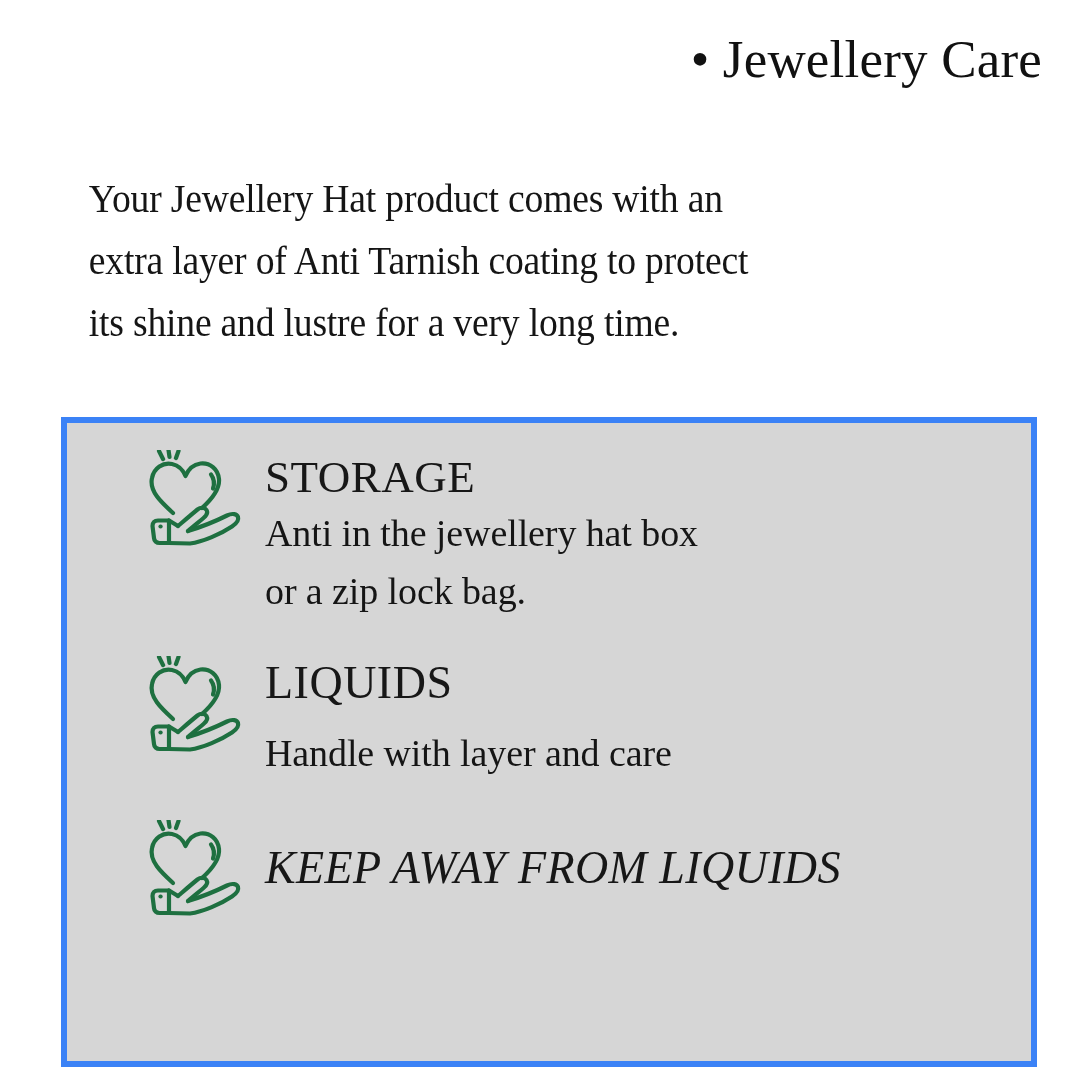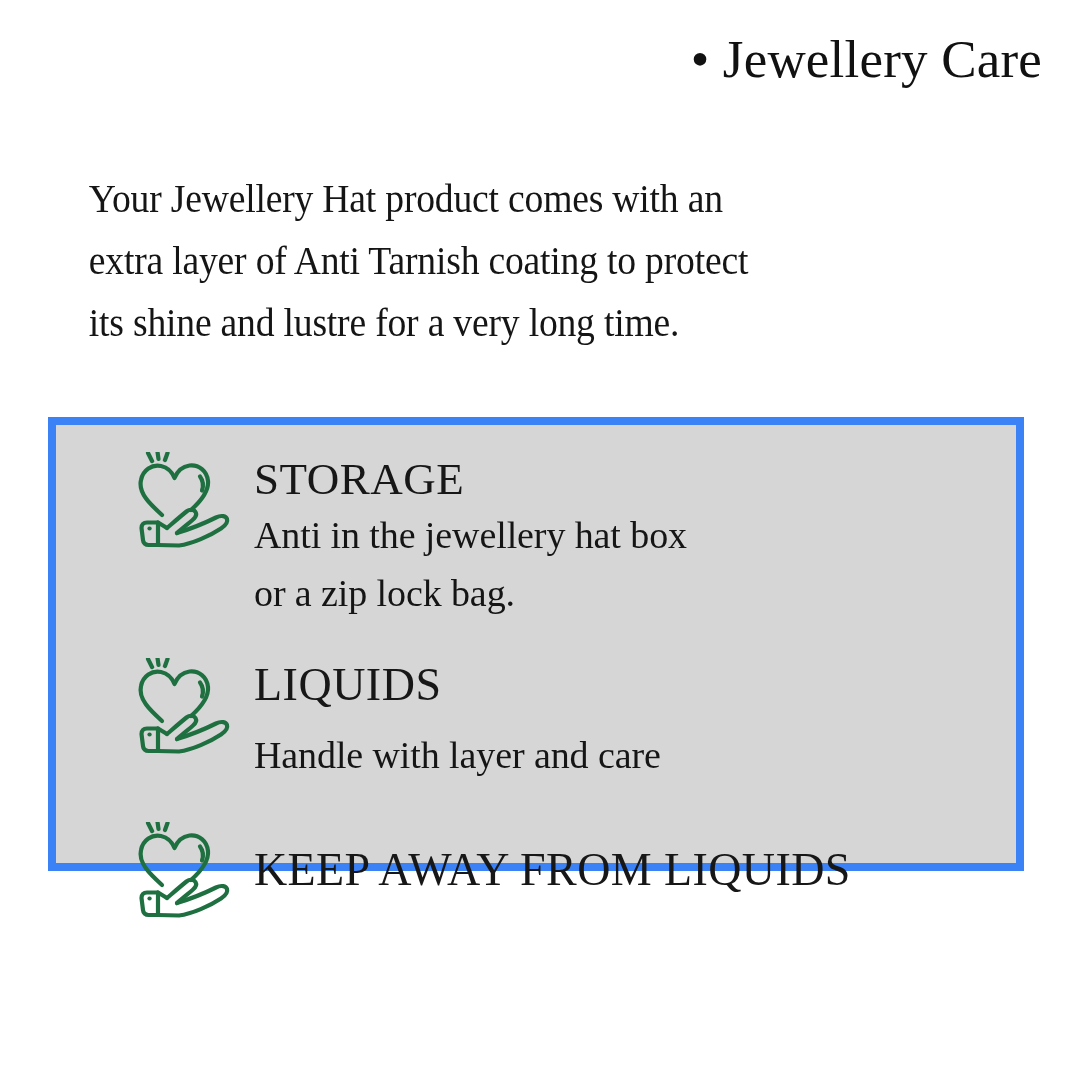--- a/index.html
+++ b/index.html
@@ -58,43 +58,43 @@
     line-height: 62px;
     color: #151515;
     letter-spacing: -0.2px;
     transform: scaleX(0.94);
     transform-origin: center center;
   }
 
   
   .care-card {
     position: absolute;
-    left: 48px;
+    left: 61px;
     top: 417px;
     width: 976px;
-    height: 454px;
+    height: 650px;
     box-sizing: border-box;
     background: #d6d6d6;
-    border: 8px solid #3b82f6;
+    border: 6px solid #3b82f6;
   }
   .card-inner {
     position: relative;
     width: 100%;
     height: 100%;
     box-sizing: border-box;
   }
 
   .care-item {
     position: absolute;
     display: flex;
     align-items: flex-start;
   }
   .care-item.item-0 { left: 78px; top: 27px; }
   .care-item.item-1 { left: 78px; top: 233px; }
-  .care-item.item-2 { left: 78px; top: 397px; align-items: center; }
+  .care-item.item-2 { left: 78px; top: 397px; align-items: center; font-style: italic; }
 
   .item-icon {
     width: 100px;
     height: 96px;
     flex: 0 0 auto;
     margin-right: 20px;
   }
   .item-icon svg { display: block; width: 100%; height: 100%; }
 
   .item-text {

